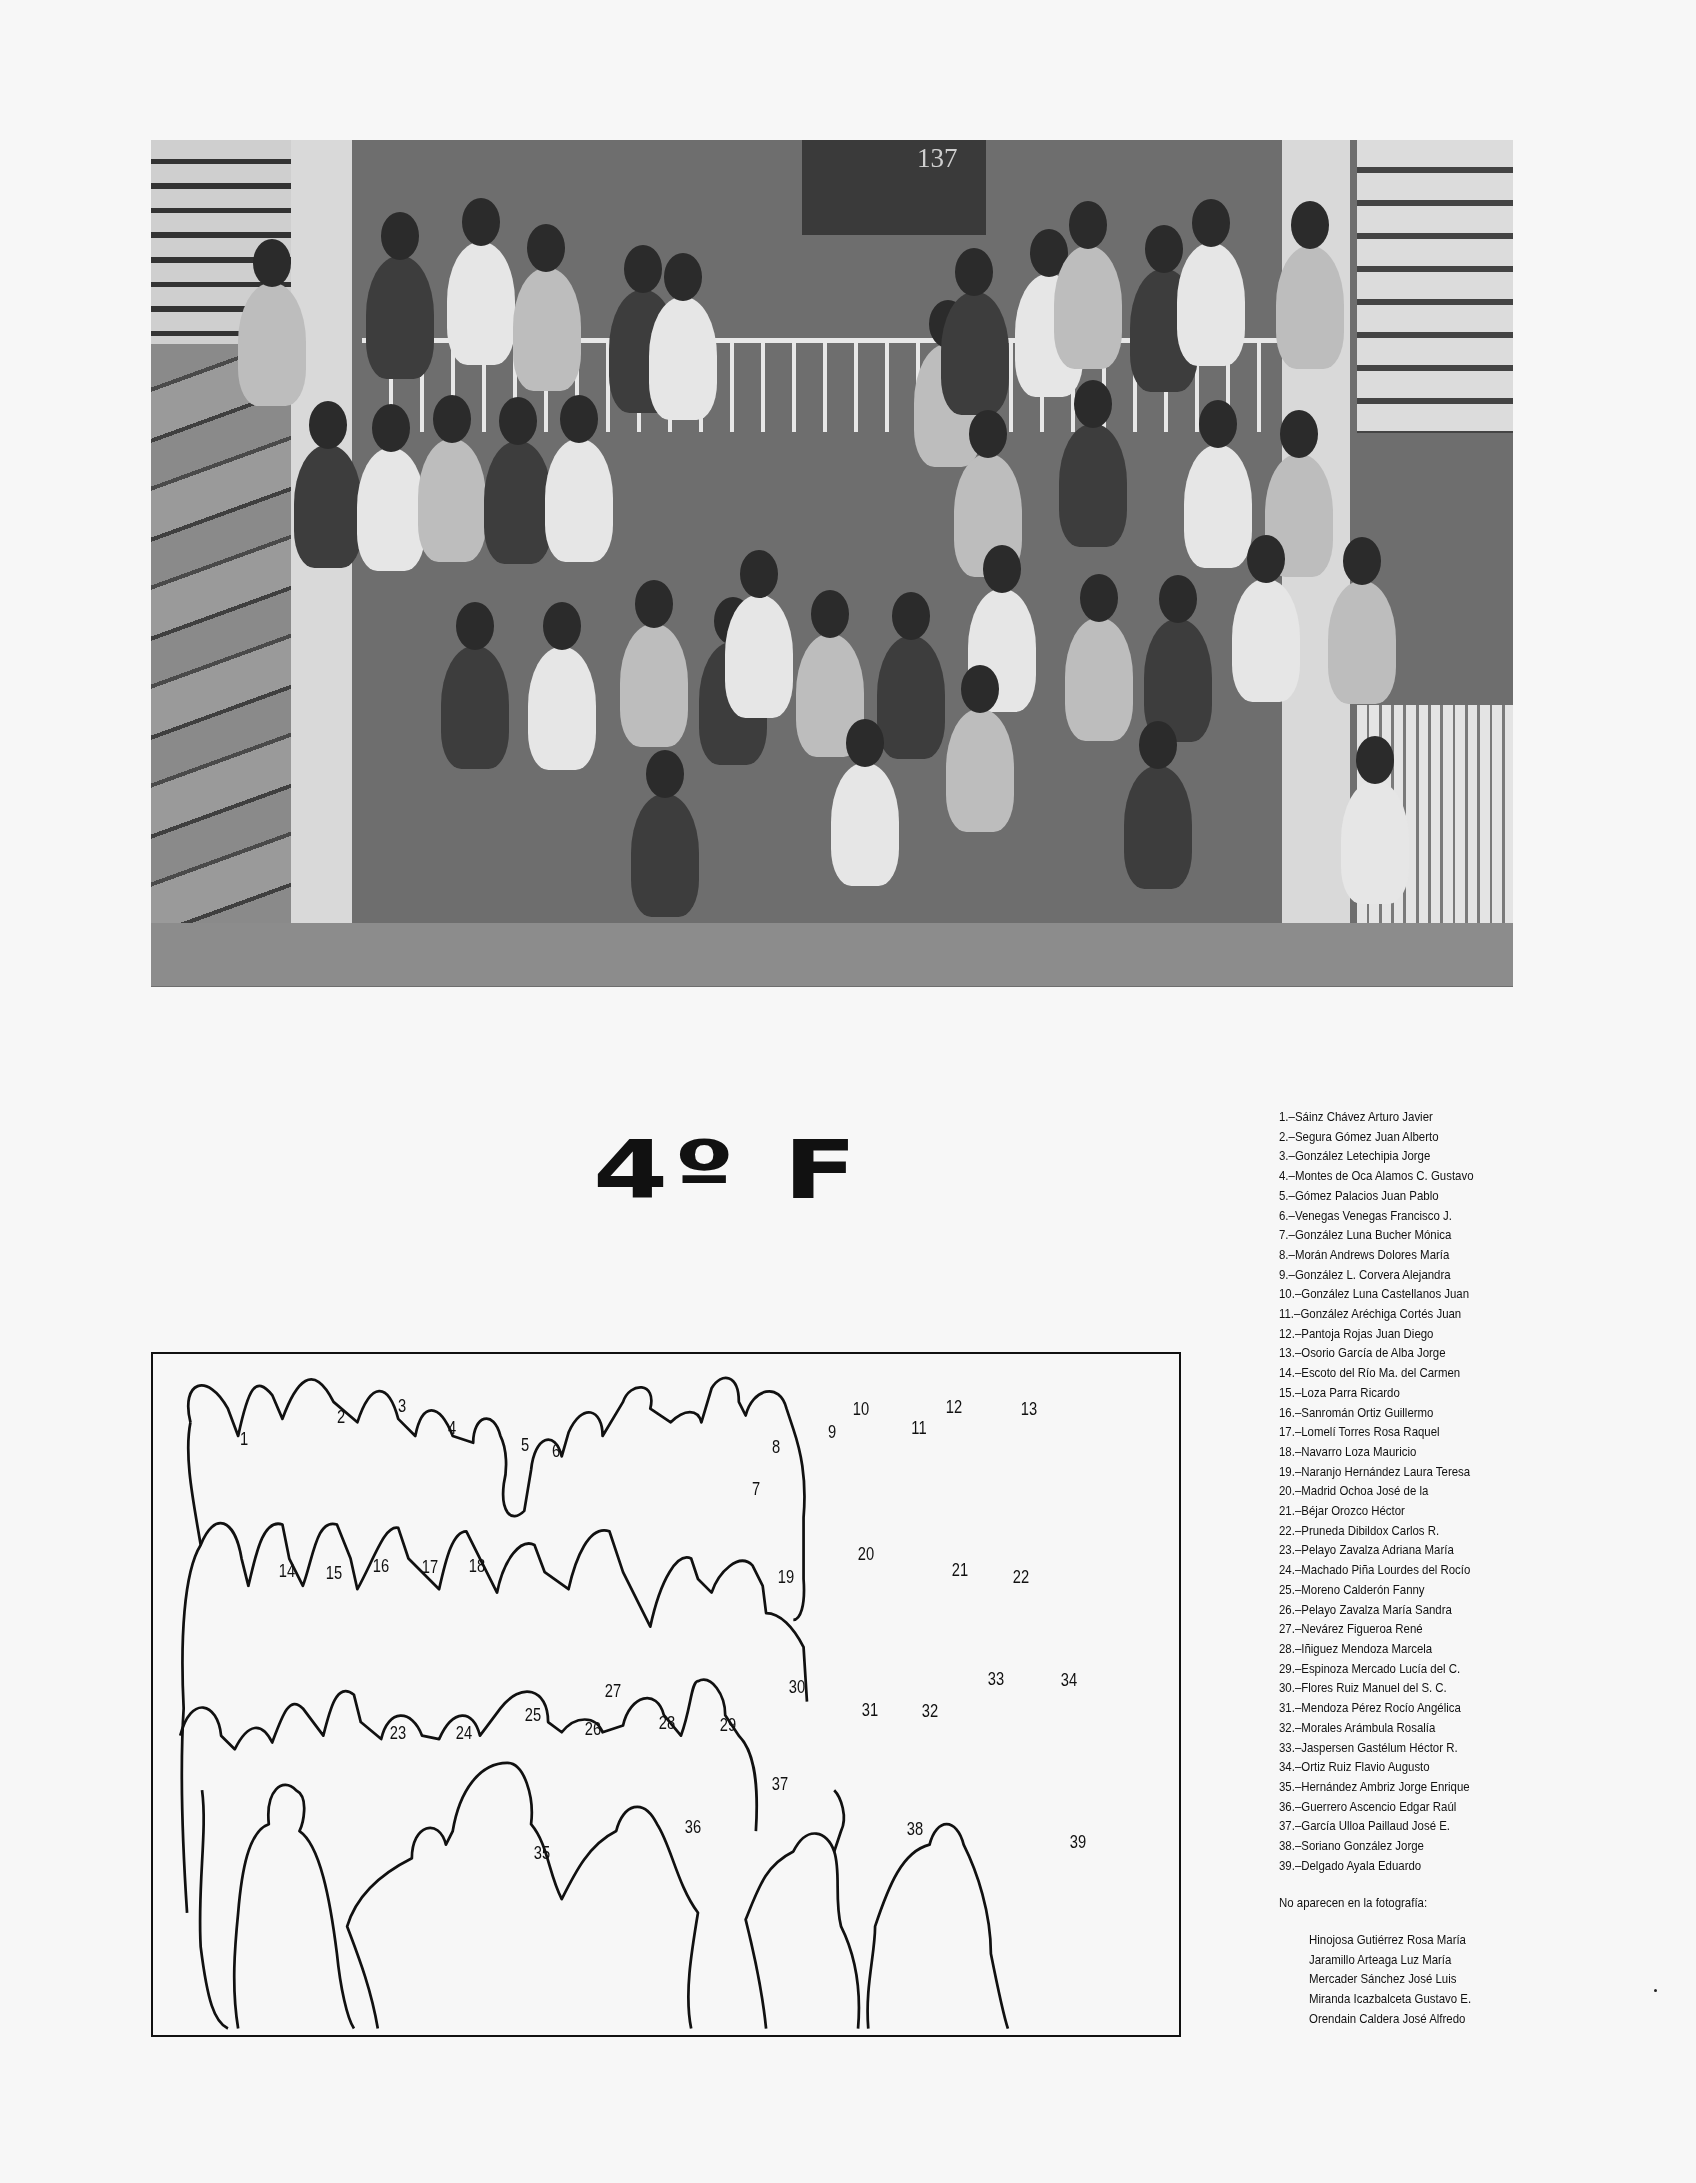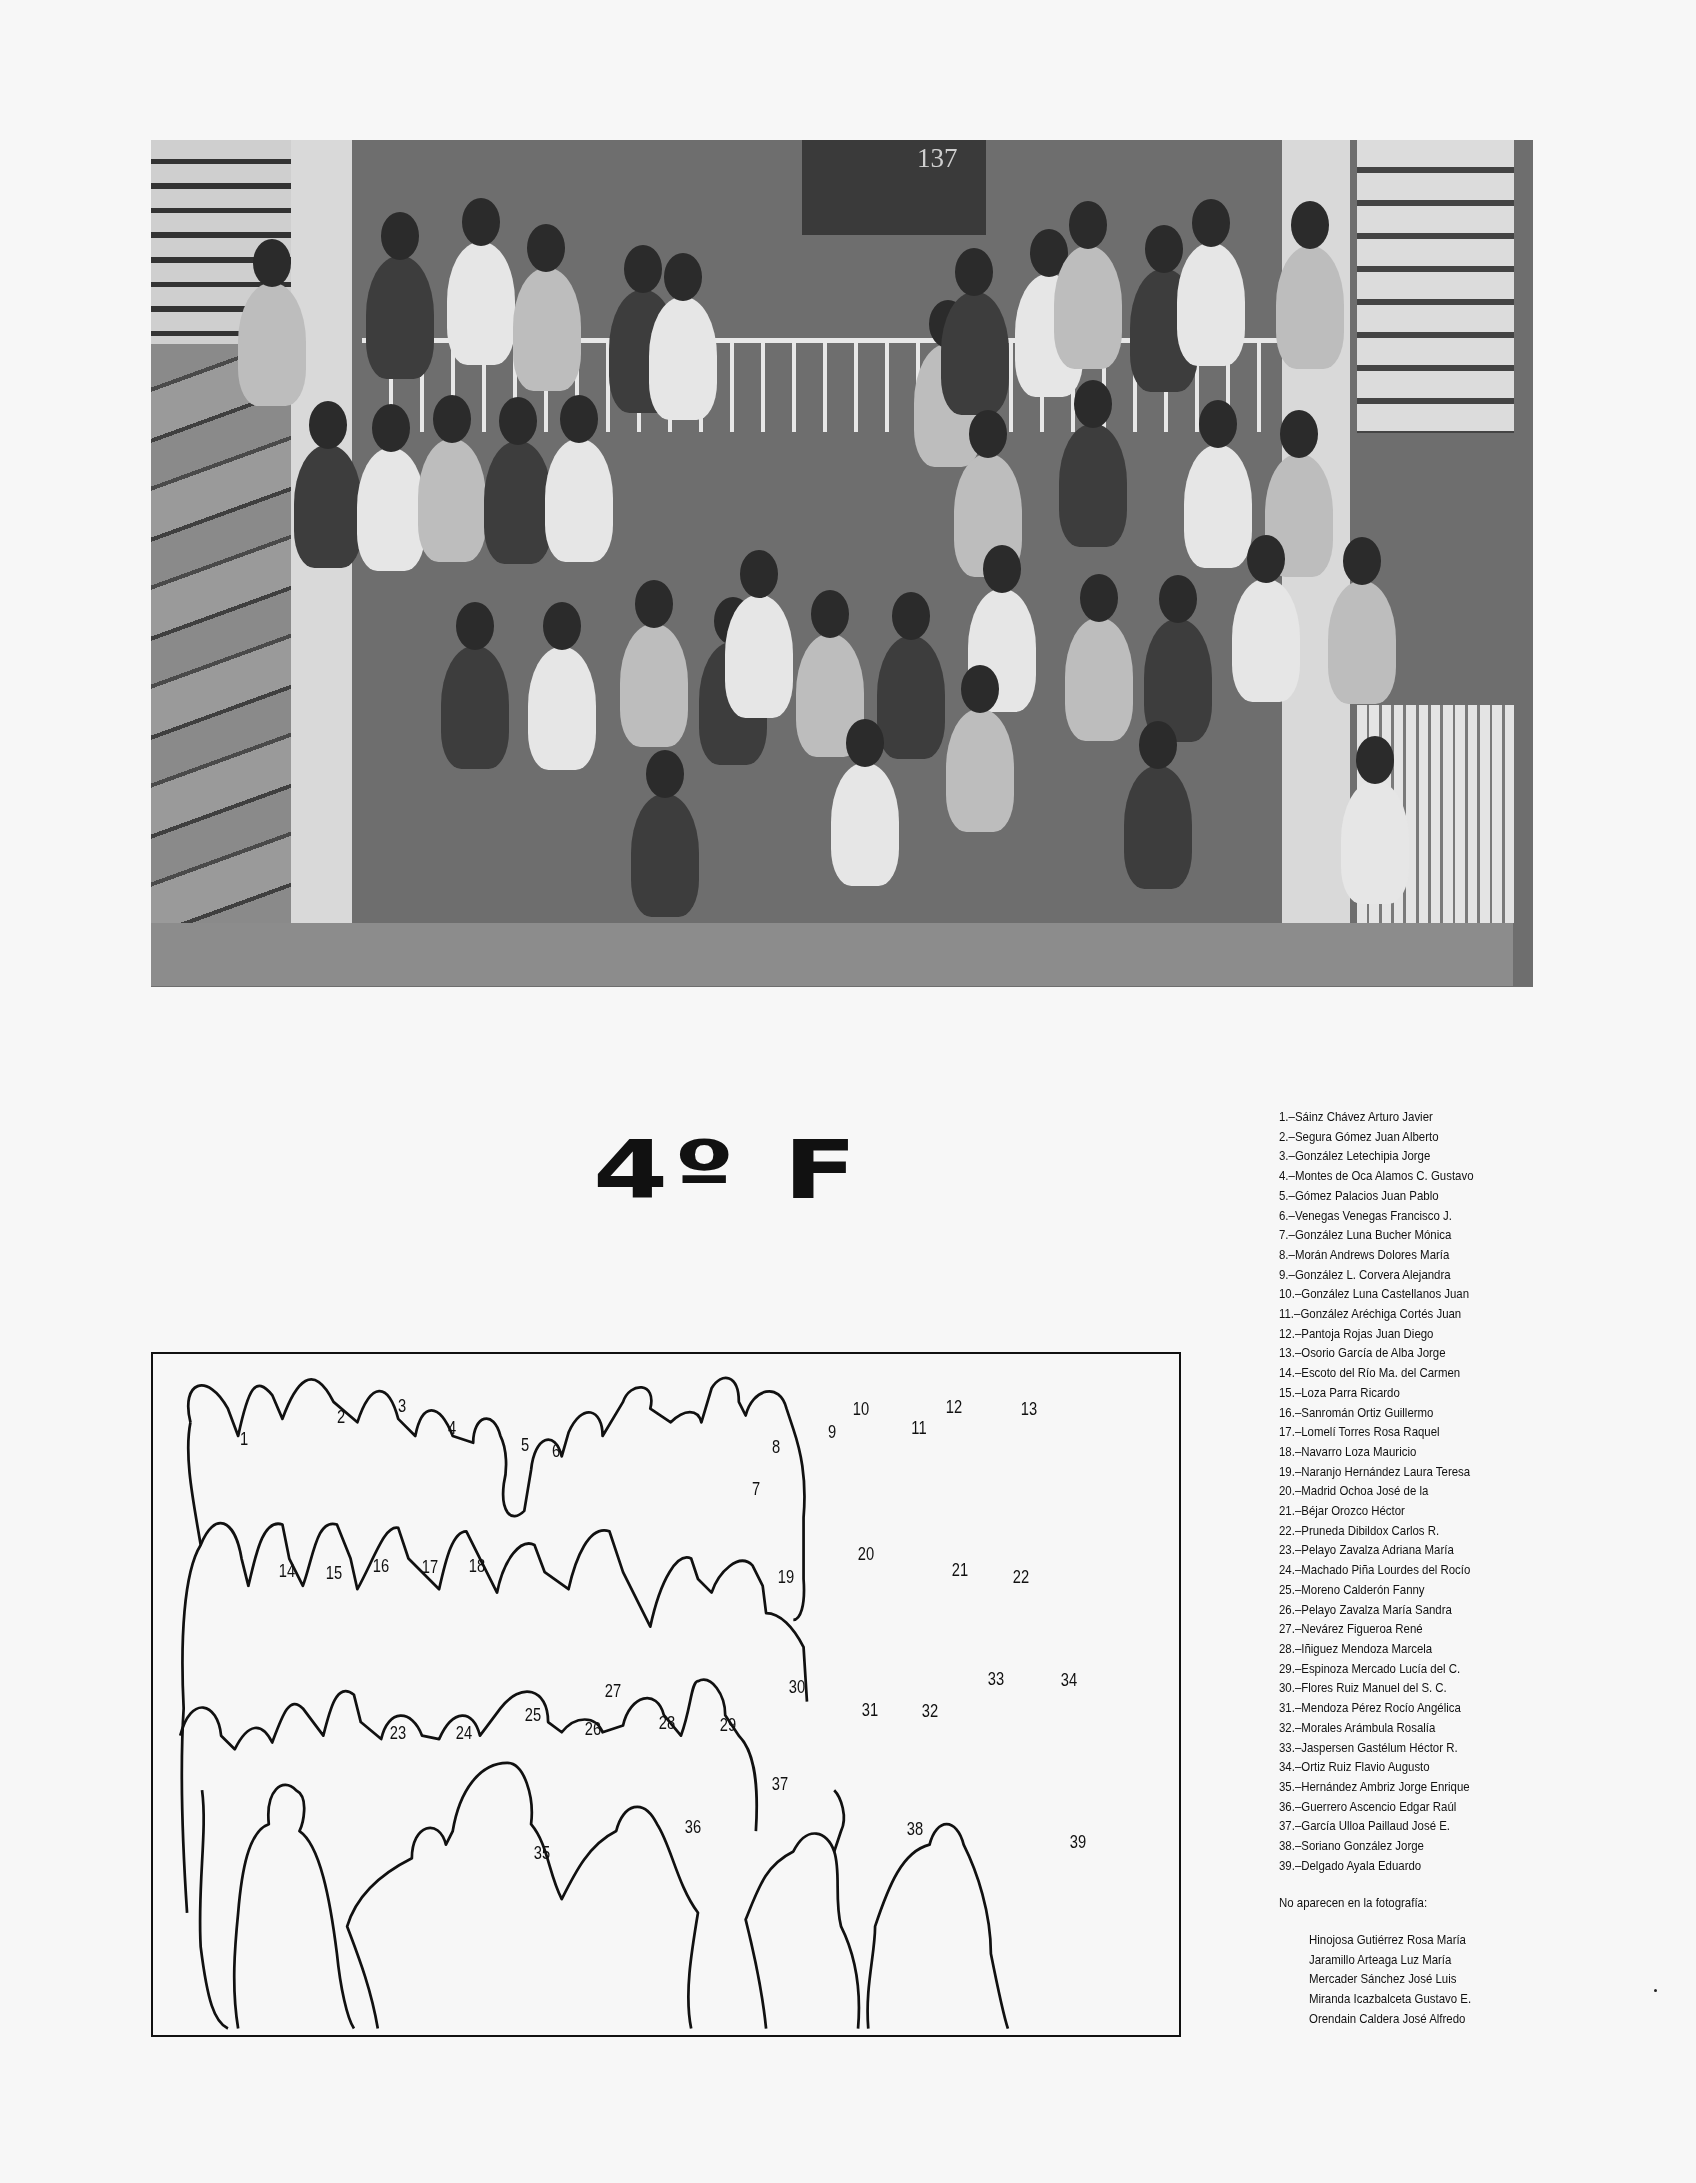--- a/index.html
+++ b/index.html
@@ -1,17 +1,17 @@
 <!DOCTYPE html>
 <html style="font-size:11px"><head>
 <meta charset="utf-8">
 <style>
   html,body{margin:0;padding:0;}
   body{width:1697px;height:2183px;background:#f7f7f7;position:relative;overflow:hidden;font-family:"Liberation Sans",sans-serif;color:#111;}
-  .photo{position:absolute;left:151px;top:140px;width:1362px;height:847px;background:#6e6e6e;overflow:hidden;padding-left:20px;}
+  .photo{position:absolute;left:151px;top:140px;width:1362px;height:847px;background:#6e6e6e;overflow:hidden;}
   .photo .wall-left{position:absolute;left:0;top:204px;width:143px;height:642px;background:repeating-linear-gradient(160deg,#8a8a8a 0 41px,#4a4a4a 41px 45px,#9a9a9a 45px 89px,#3f3f3f 89px 93px);}
   .photo .pillar{position:absolute;top:0;height:783px;background:#d9d9d9;}
   .photo .pillar.l{left:140px;width:61px;}
   .photo .pillar.r{left:1131px;width:68px;}
   .photo .window-l{position:absolute;left:0;top:0;width:150px;height:204px;background:repeating-linear-gradient(180deg,#cfcfcf 0 19px,#333 19px 24.5px);}
   .photo .window-r{position:absolute;left:1206px;top:0;width:157px;height:293px;background:repeating-linear-gradient(180deg,#dcdcdc 0 27px,#444 27px 33px);}
   .photo .grille-r{position:absolute;left:1206px;top:565px;width:157px;height:218px;background:repeating-linear-gradient(90deg,#e4e4e4 0 9.5px,#7a7a7a 9.5px 12.3px);}
   .photo .door{position:absolute;left:651px;top:0;width:184px;height:95px;background:#3a3a3a;}
   .photo .room-no{position:absolute;left:766px;top:2.7px;color:#cfcfcf;font-family:"Liberation Serif",serif;font-size:27px;}
   .photo .railing{position:absolute;left:211px;top:198px;width:920px;height:89px;background:repeating-linear-gradient(90deg,transparent 0 27px,#e8e8e8 27px 31px);border-top:5.4px solid #e8e8e8;}

